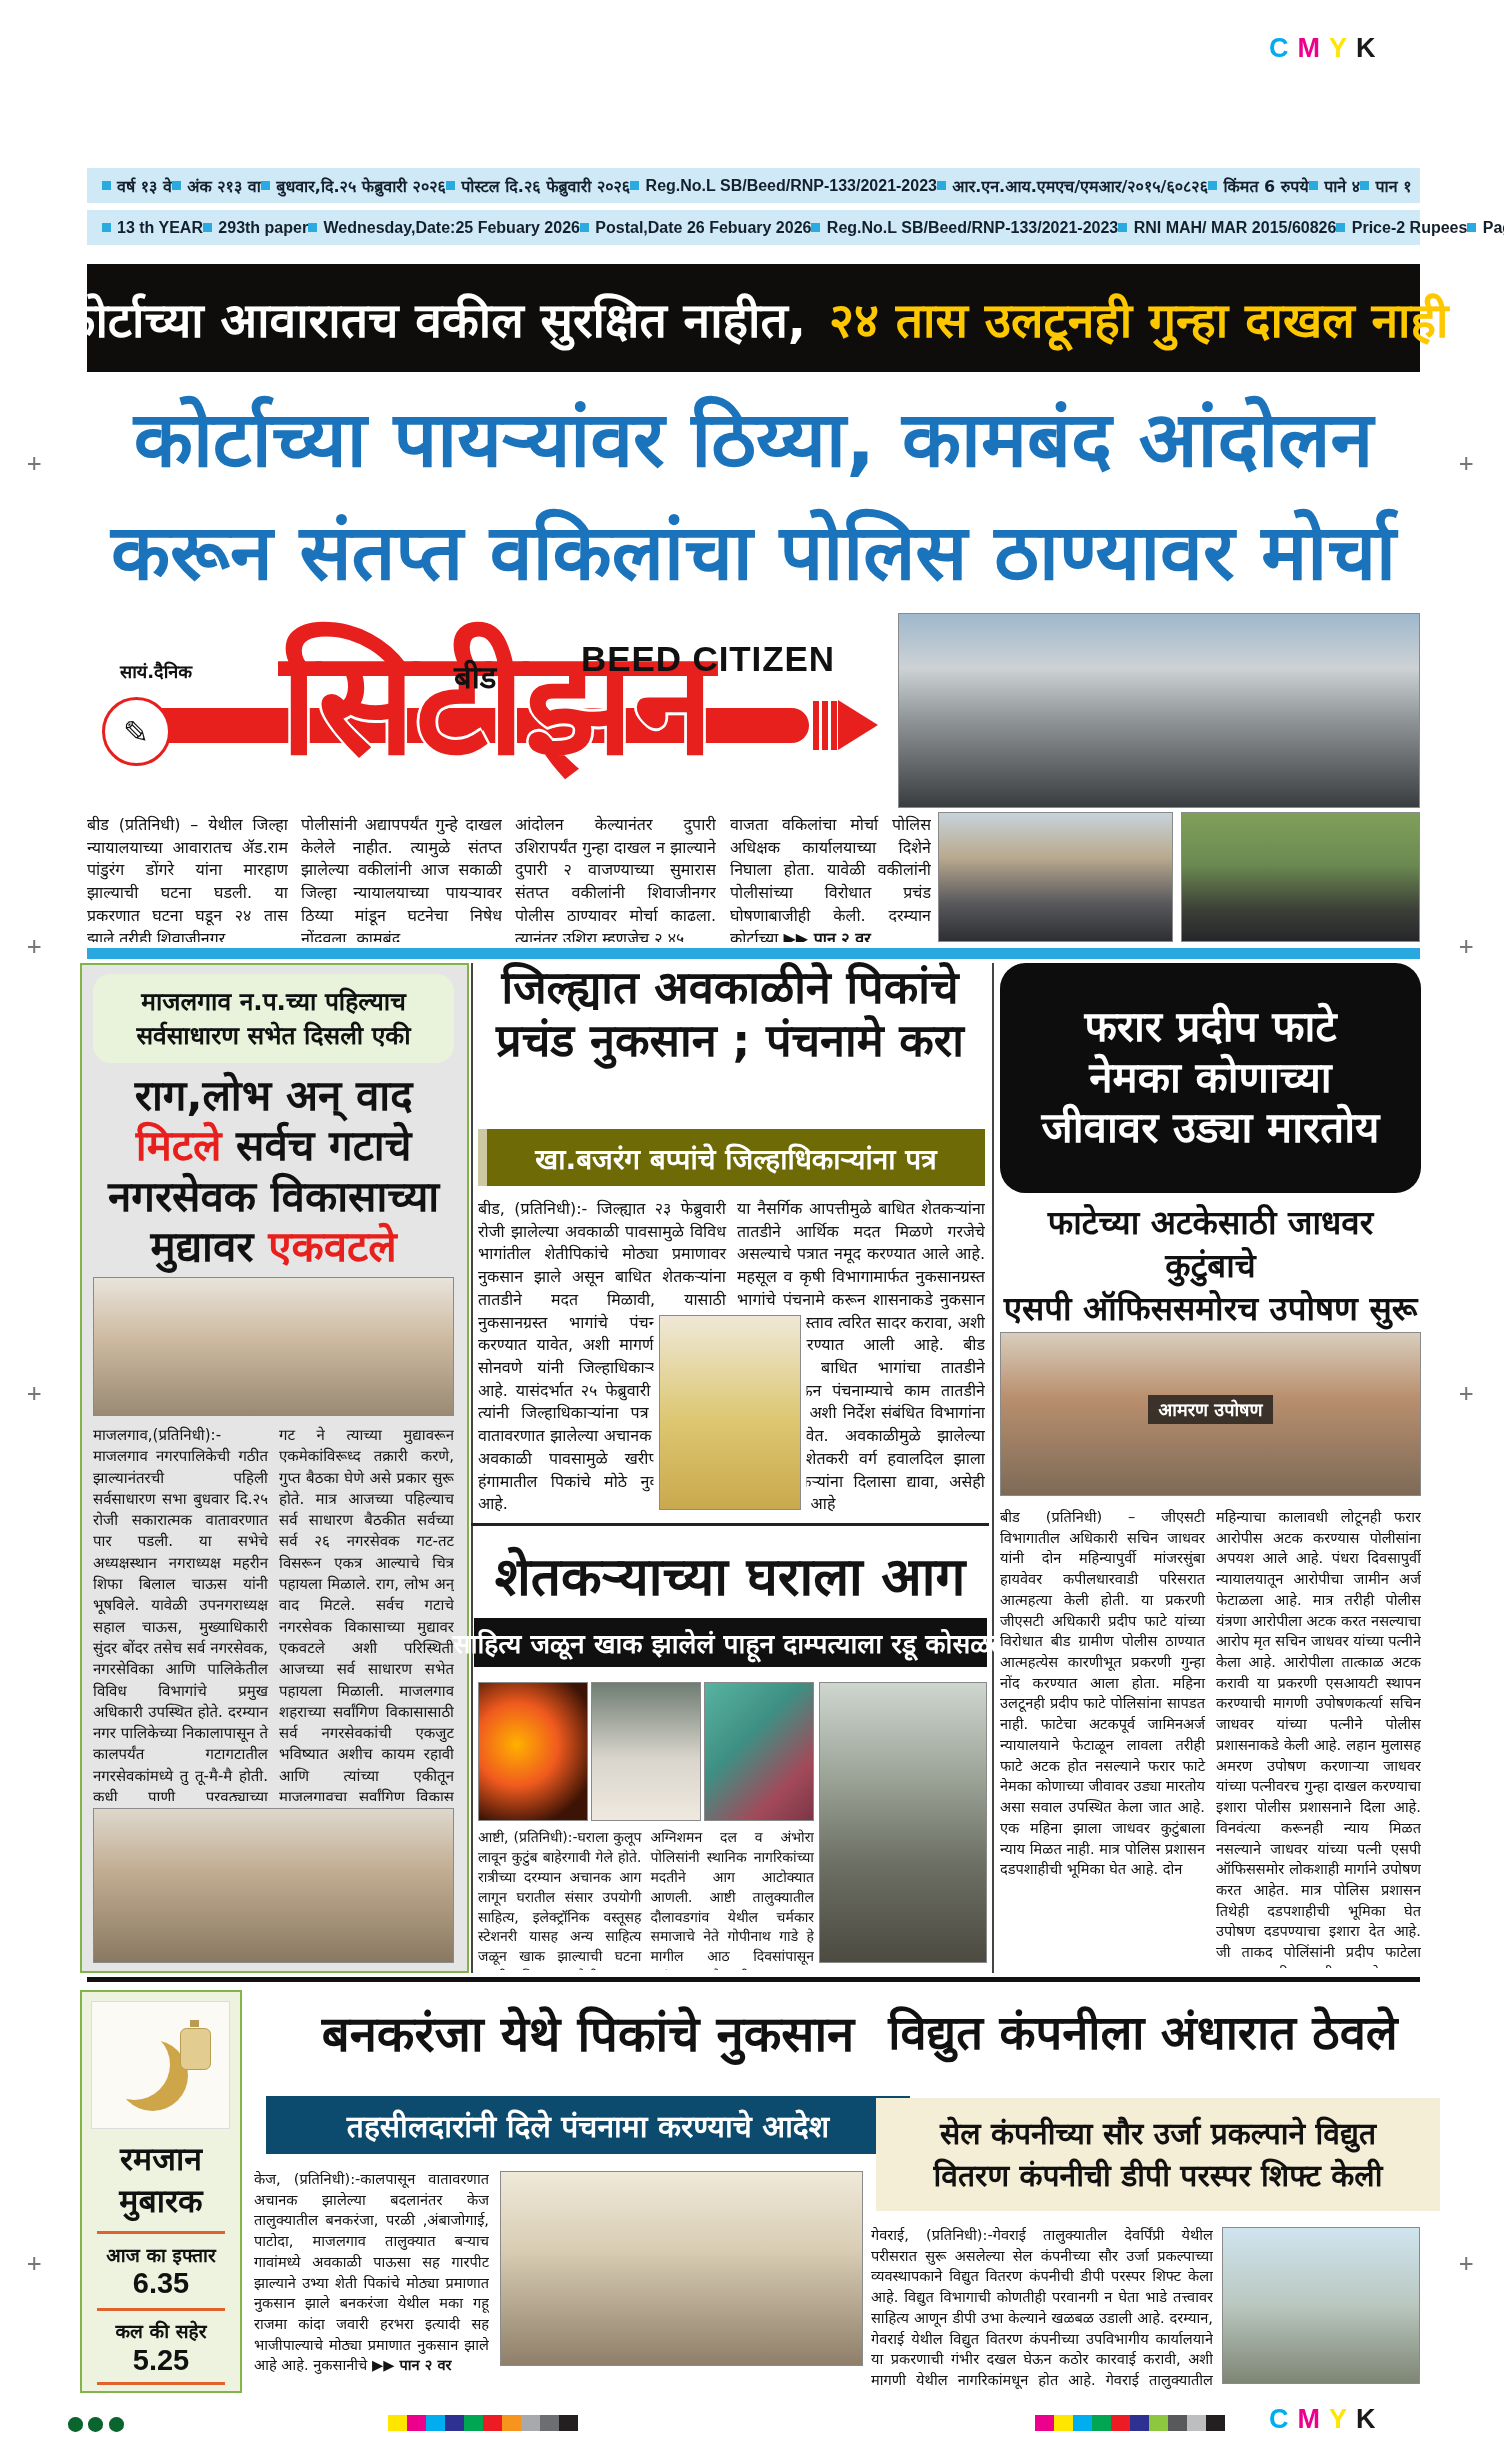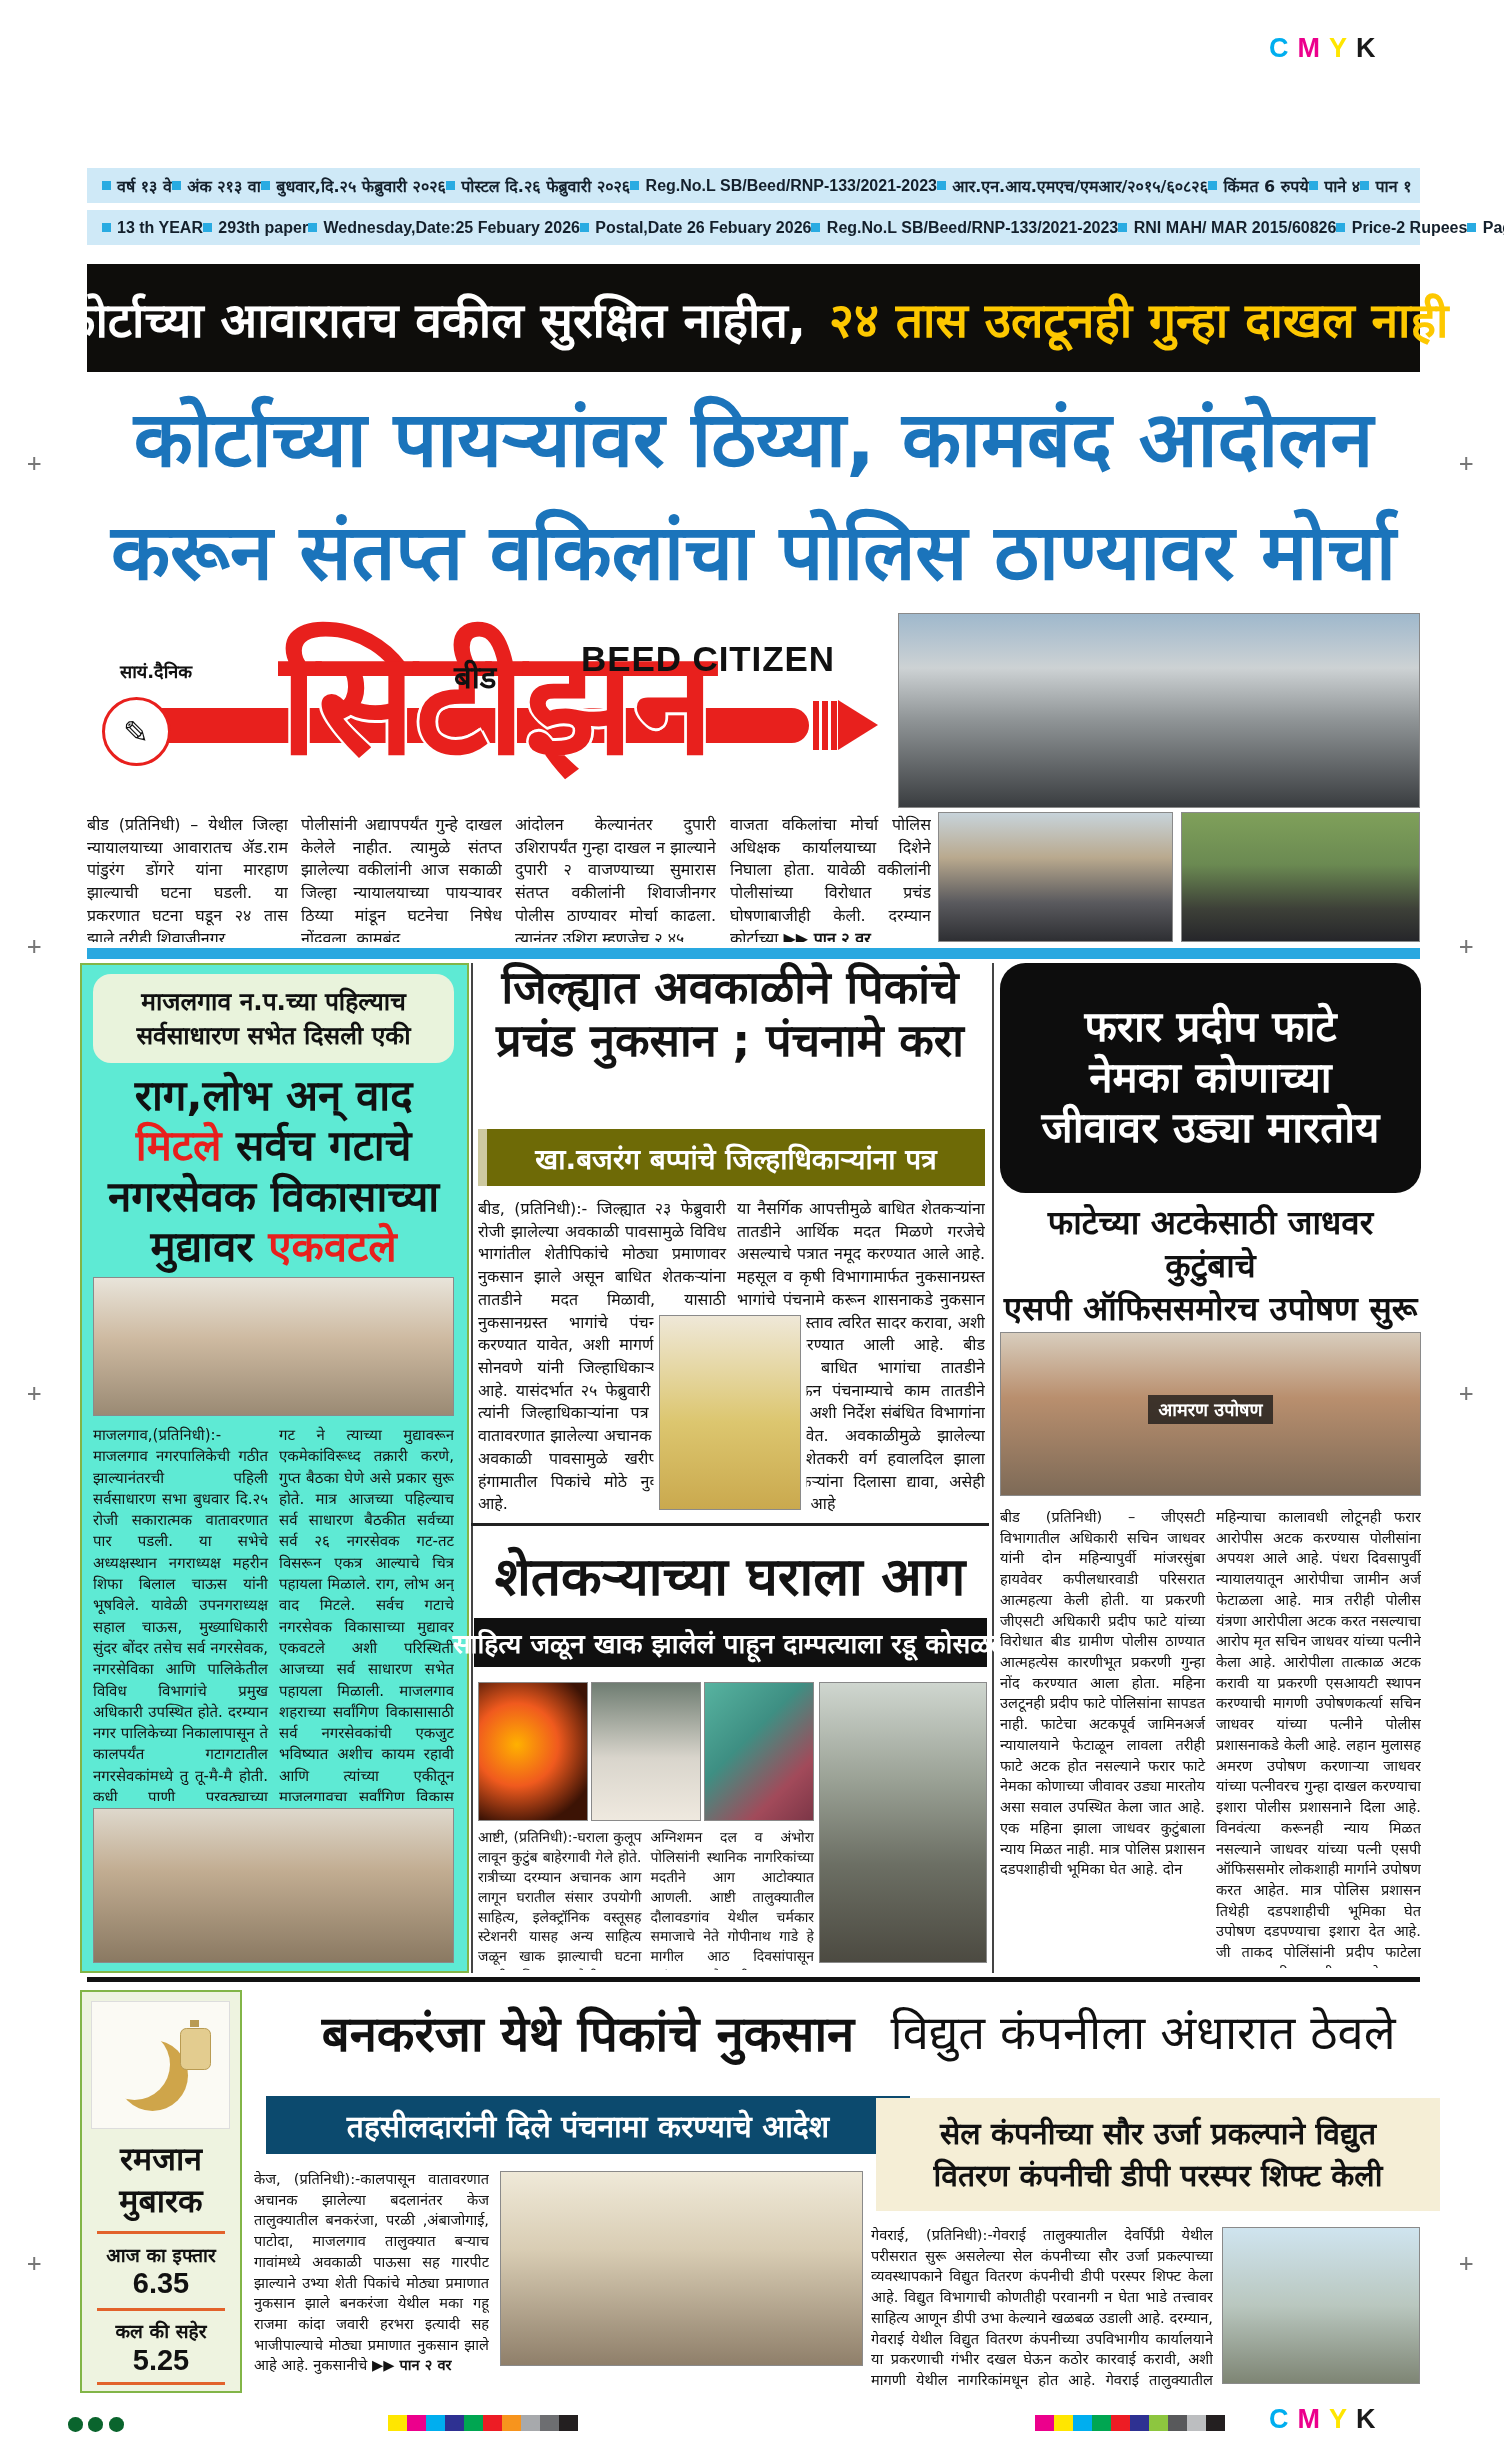--- a/index.html
+++ b/index.html
@@ -64,21 +64,21 @@
   .ph-substation { background:linear-gradient(180deg,#cfe4ef 0%,#b9c7bf 50%,#7e8574 100%); }
 
   .bodytxt { font-size:16px; line-height:1.42; text-align:justify; color:#131313; }
   .jump { font-weight:900; white-space:nowrap; }
 
   .bluebar { position:absolute; left:87px; top:948px; width:1333px; height:11px; background:#29a8e0; }
   .vline { position:absolute; width:1.8px; background:#444; }
   .blackrule { position:absolute; left:87px; top:1977px; width:1333px; height:4.6px; background:#111; }
 
   
-  .greenbox { position:absolute; left:80px; top:963px; width:389px; height:1010px; border:2.7px solid #82b547; background:#5eead4; }
+  .greenbox { position:absolute; left:80px; top:963px; width:389px; height:1010px; border:2.7px solid #82b547; background:#e5e5e5; }
   .kicker { position:absolute; left:11px; top:9px; width:361px; height:89px; background:#e9f3dc; border-radius:18px;
     display:flex; flex-direction:column; align-items:center; justify-content:center; font-size:24.6px; font-weight:900; line-height:1.35; }
   .mj-head { position:absolute; left:3.6px; top:106px; width:376px; text-align:center; font-size:42px; font-weight:900; line-height:1.2; color:#111; }
   .red { color:#e8201d; }
 
   
   .crops-head { position:absolute; left:471px; top:961px; width:518px; text-align:center;
     font-size:45px; font-weight:900; line-height:1.18; color:#131313; }
   .olivebar { position:absolute; left:478px; top:1129px; width:507px; height:57px; background:#6e6a06;
     display:flex; align-items:center; justify-content:center; color:#fff; font-size:28px; font-weight:900; border-left:9px solid #cdc9a0; }
@@ -106,21 +106,21 @@
   .lantern:before { content:""; position:absolute; left:9px; top:-9px; width:9px; height:7.3px; background:#b99b52; }
   .ram-title { position:absolute; width:100%; text-align:center; font-size:32px; font-weight:900; color:#111; }
   .ram-div { position:absolute; left:14.6px; width:128px; height:2.7px; background:#e2622b; }
   .ram-lab { position:absolute; width:100%; text-align:center; font-size:19px; font-weight:900; }
   .ram-time { position:absolute; width:100%; text-align:center; font-size:29px; font-weight:900; font-family:"Liberation Sans",sans-serif; }
 
   
   .bank-head { position:absolute; left:254px; top:1999px; width:668px; text-align:center; font-size:49px; font-weight:900; white-space:nowrap; }
   .magentabar { position:absolute; left:266px; top:2096px; width:644px; height:58px; background:#0c4a6e;
     display:flex; align-items:center; justify-content:center; color:#fff; font-size:30px; font-weight:900; white-space:nowrap; }
-  .vid-head { position:absolute; left:866px; top:1999px; width:554px; text-align:center; font-size:47px; font-weight:400; white-space:nowrap; }
+  .vid-head { position:absolute; left:866px; top:1999px; width:554px; text-align:center; font-size:47px; font-weight:700; white-space:nowrap; }
   .creambox { position:absolute; left:876px; top:2098px; width:564px; height:113px; background:#f5eed6;
     display:flex; flex-direction:column; align-items:center; justify-content:center; font-size:30px; font-weight:900; line-height:1.4; }
 
   
   .foot-dot { position:absolute; width:14.6px; height:14.6px; border-radius:50%; background:#0a642d; top:2417px; }
   .colorbar { position:absolute; top:2415px; display:flex; }
   .colorbar span { width:19px; height:15.5px; display:inline-block; }
 </style>
 </head>
 <body>

